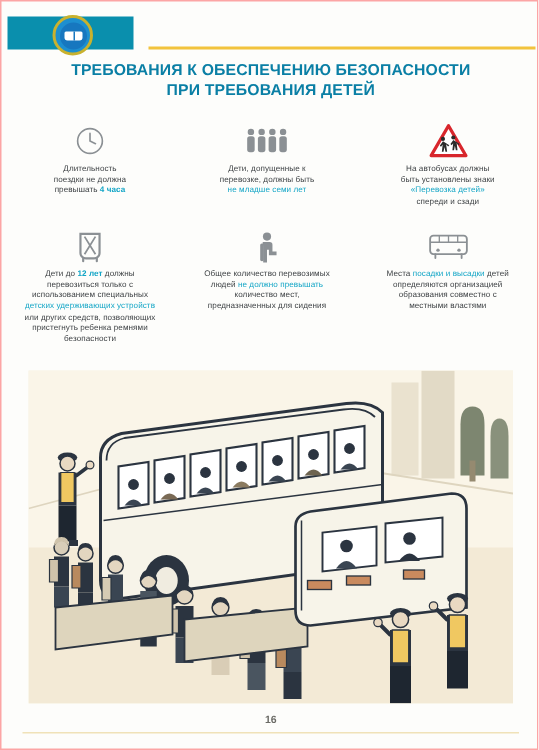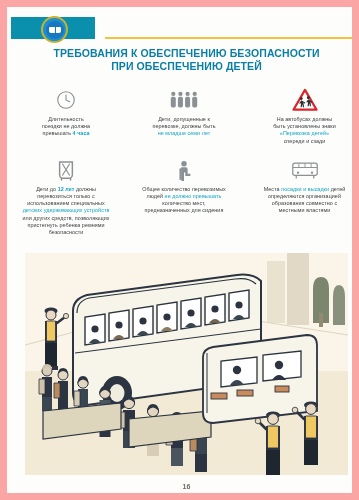--- a/index.html
+++ b/index.html
@@ -10,21 +10,21 @@
   body {
     font-family: "Liberation Sans", "DejaVu Sans", sans-serif;
   }
   .page {
     position: relative;
     width: 359px;
     height: 500px;
     background: #fdfdfb;
     overflow: hidden;
     box-sizing: border-box;
-    border: 7px solid #fca5a5;
+    border: 1px solid #fca5a5;
   }
 
   
   .header {
     position: absolute;
     left: 0; top: 10px;
     width: 359px;
     height: 24px;
   }
   .header-banner {
@@ -163,21 +163,21 @@
     <div class="header-rule"></div>
     <div class="emblem">
       <div class="emblem-inner">
         <div class="emblem-book"></div>
       </div>
     </div>
   </div>
 
   <div class="title-block">
     <div class="title-line">ТРЕБОВАНИЯ К ОБЕСПЕЧЕНИЮ БЕЗОПАСНОСТИ</div>
-    <div class="title-line">ПРИ ОБЕСПЕЧЕНИЮ ДЕТЕЙ</div>
+    <div class="title-line">ПРИ ТРЕБОВАНИЯ ДЕТЕЙ</div>
   </div>
 
   <div class="facts">
 
     <div class="facts-row">
 
       <div class="fact col1">
         <div class="fact-icon">
           <svg width="22" height="22" viewBox="0 0 24 24" fill="none" stroke="#8b9094" stroke-width="1.2">
             <circle cx="12" cy="12" r="9"></circle>

